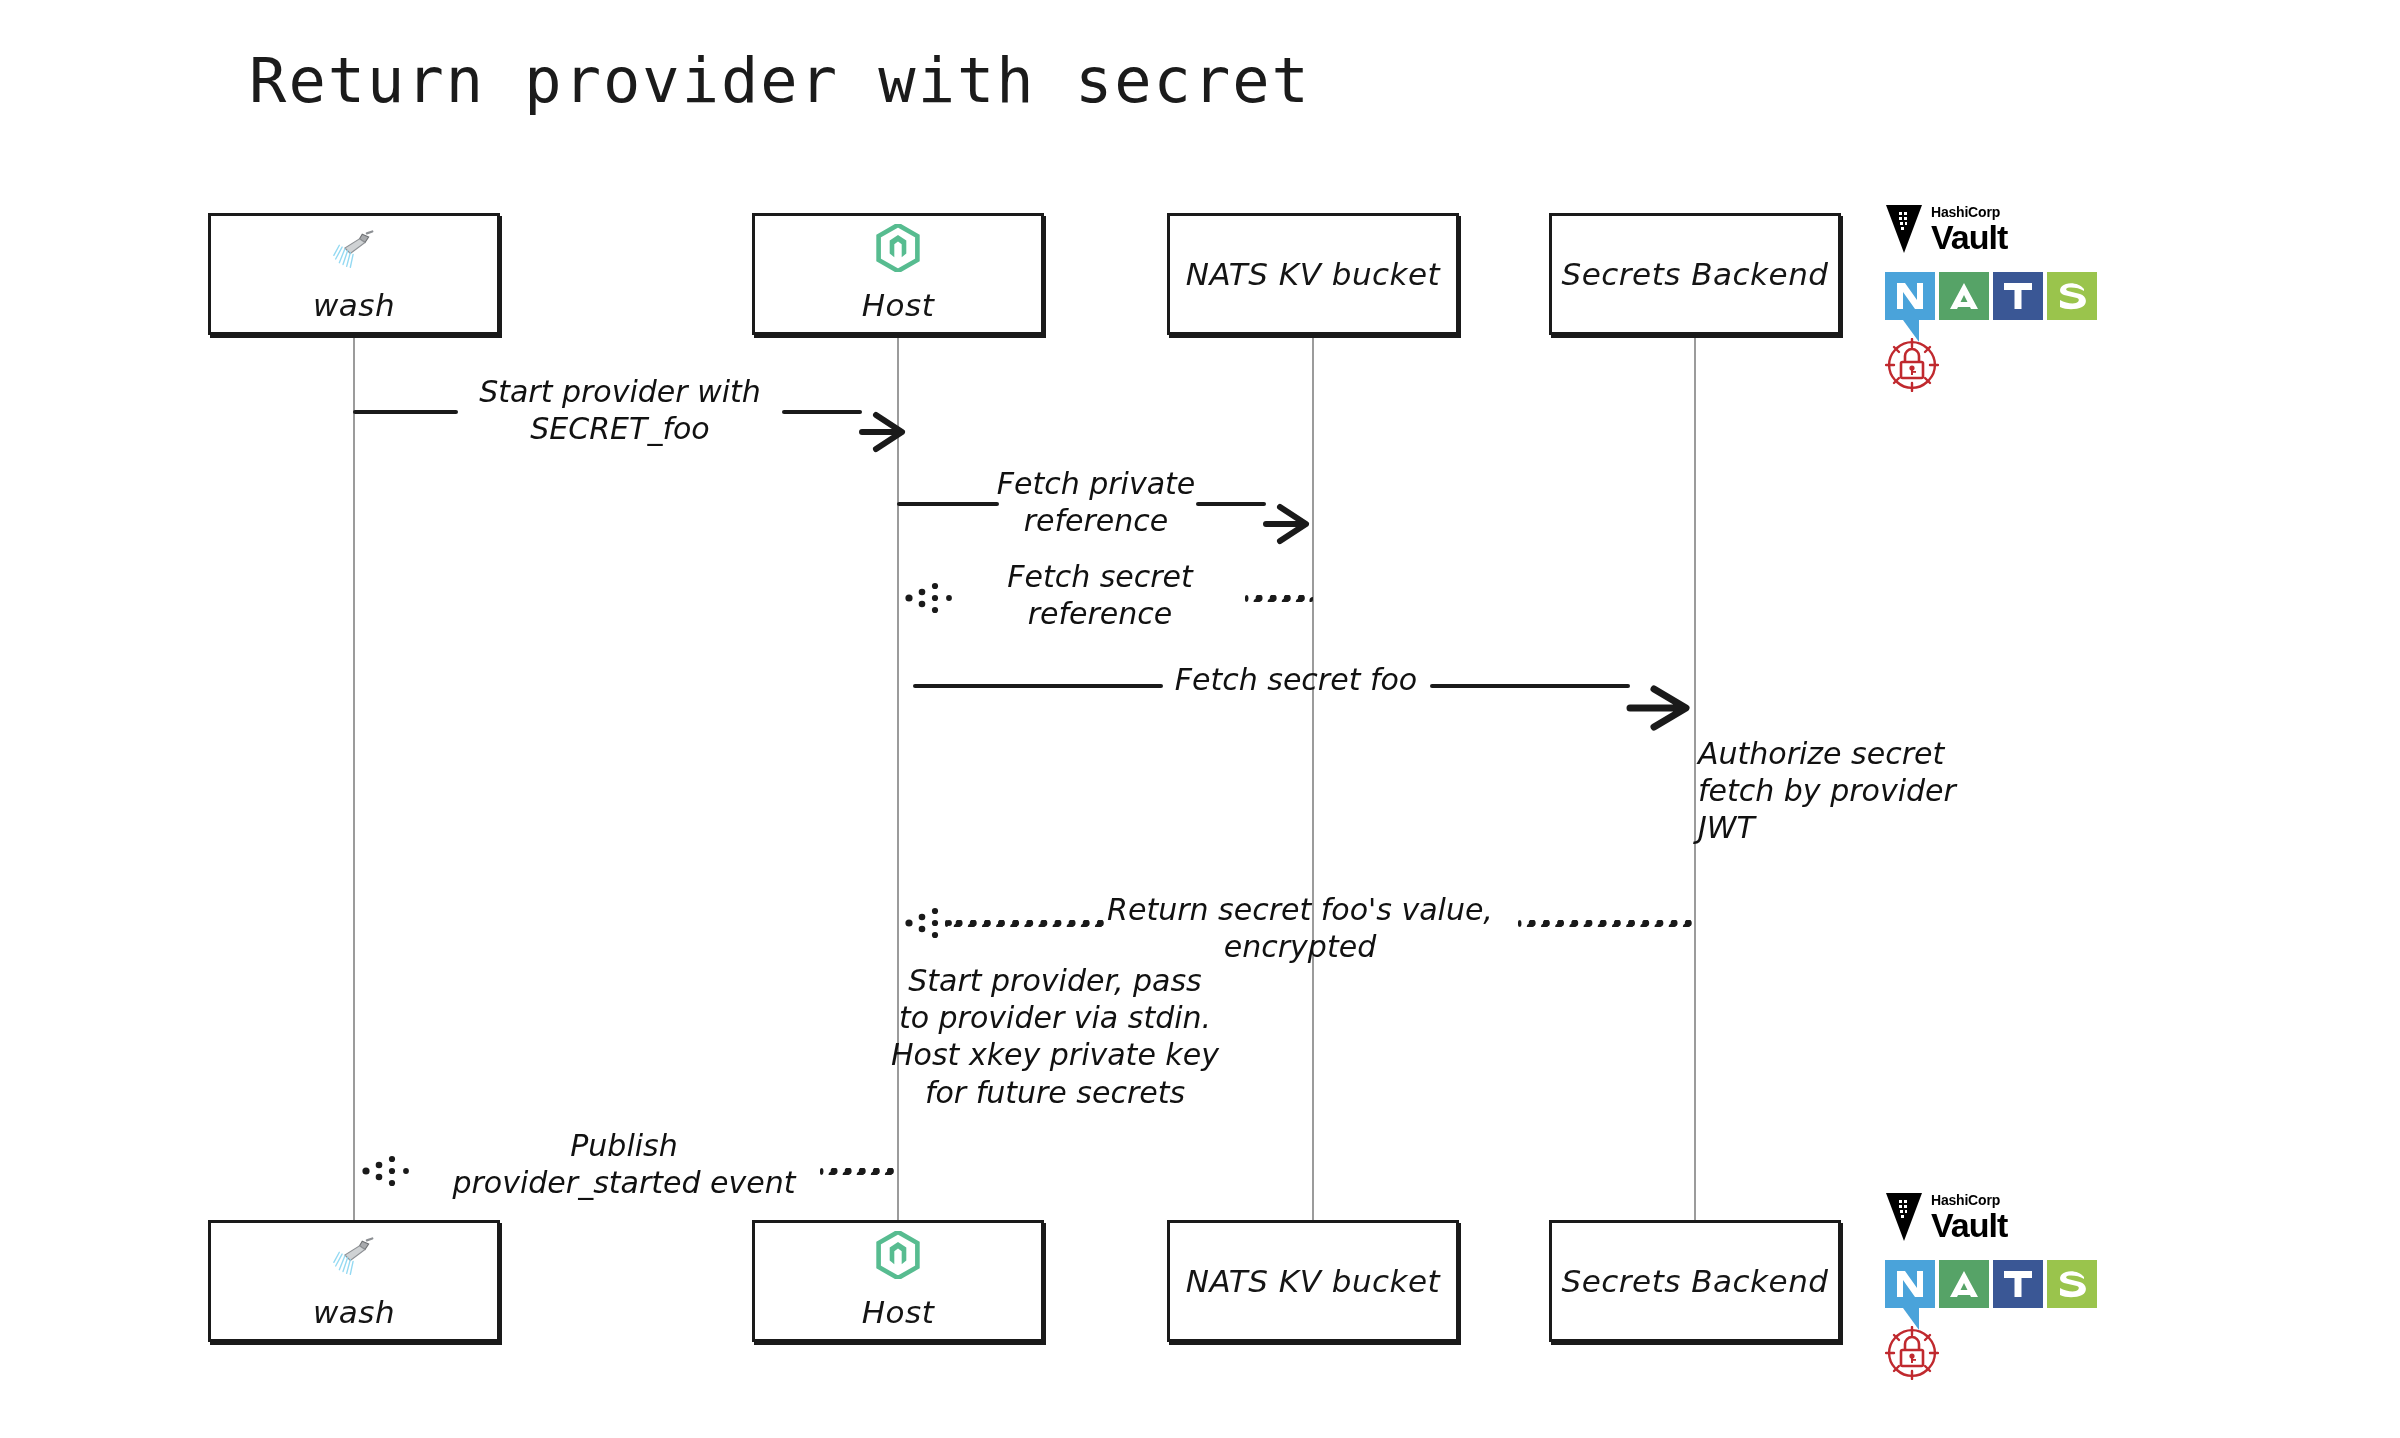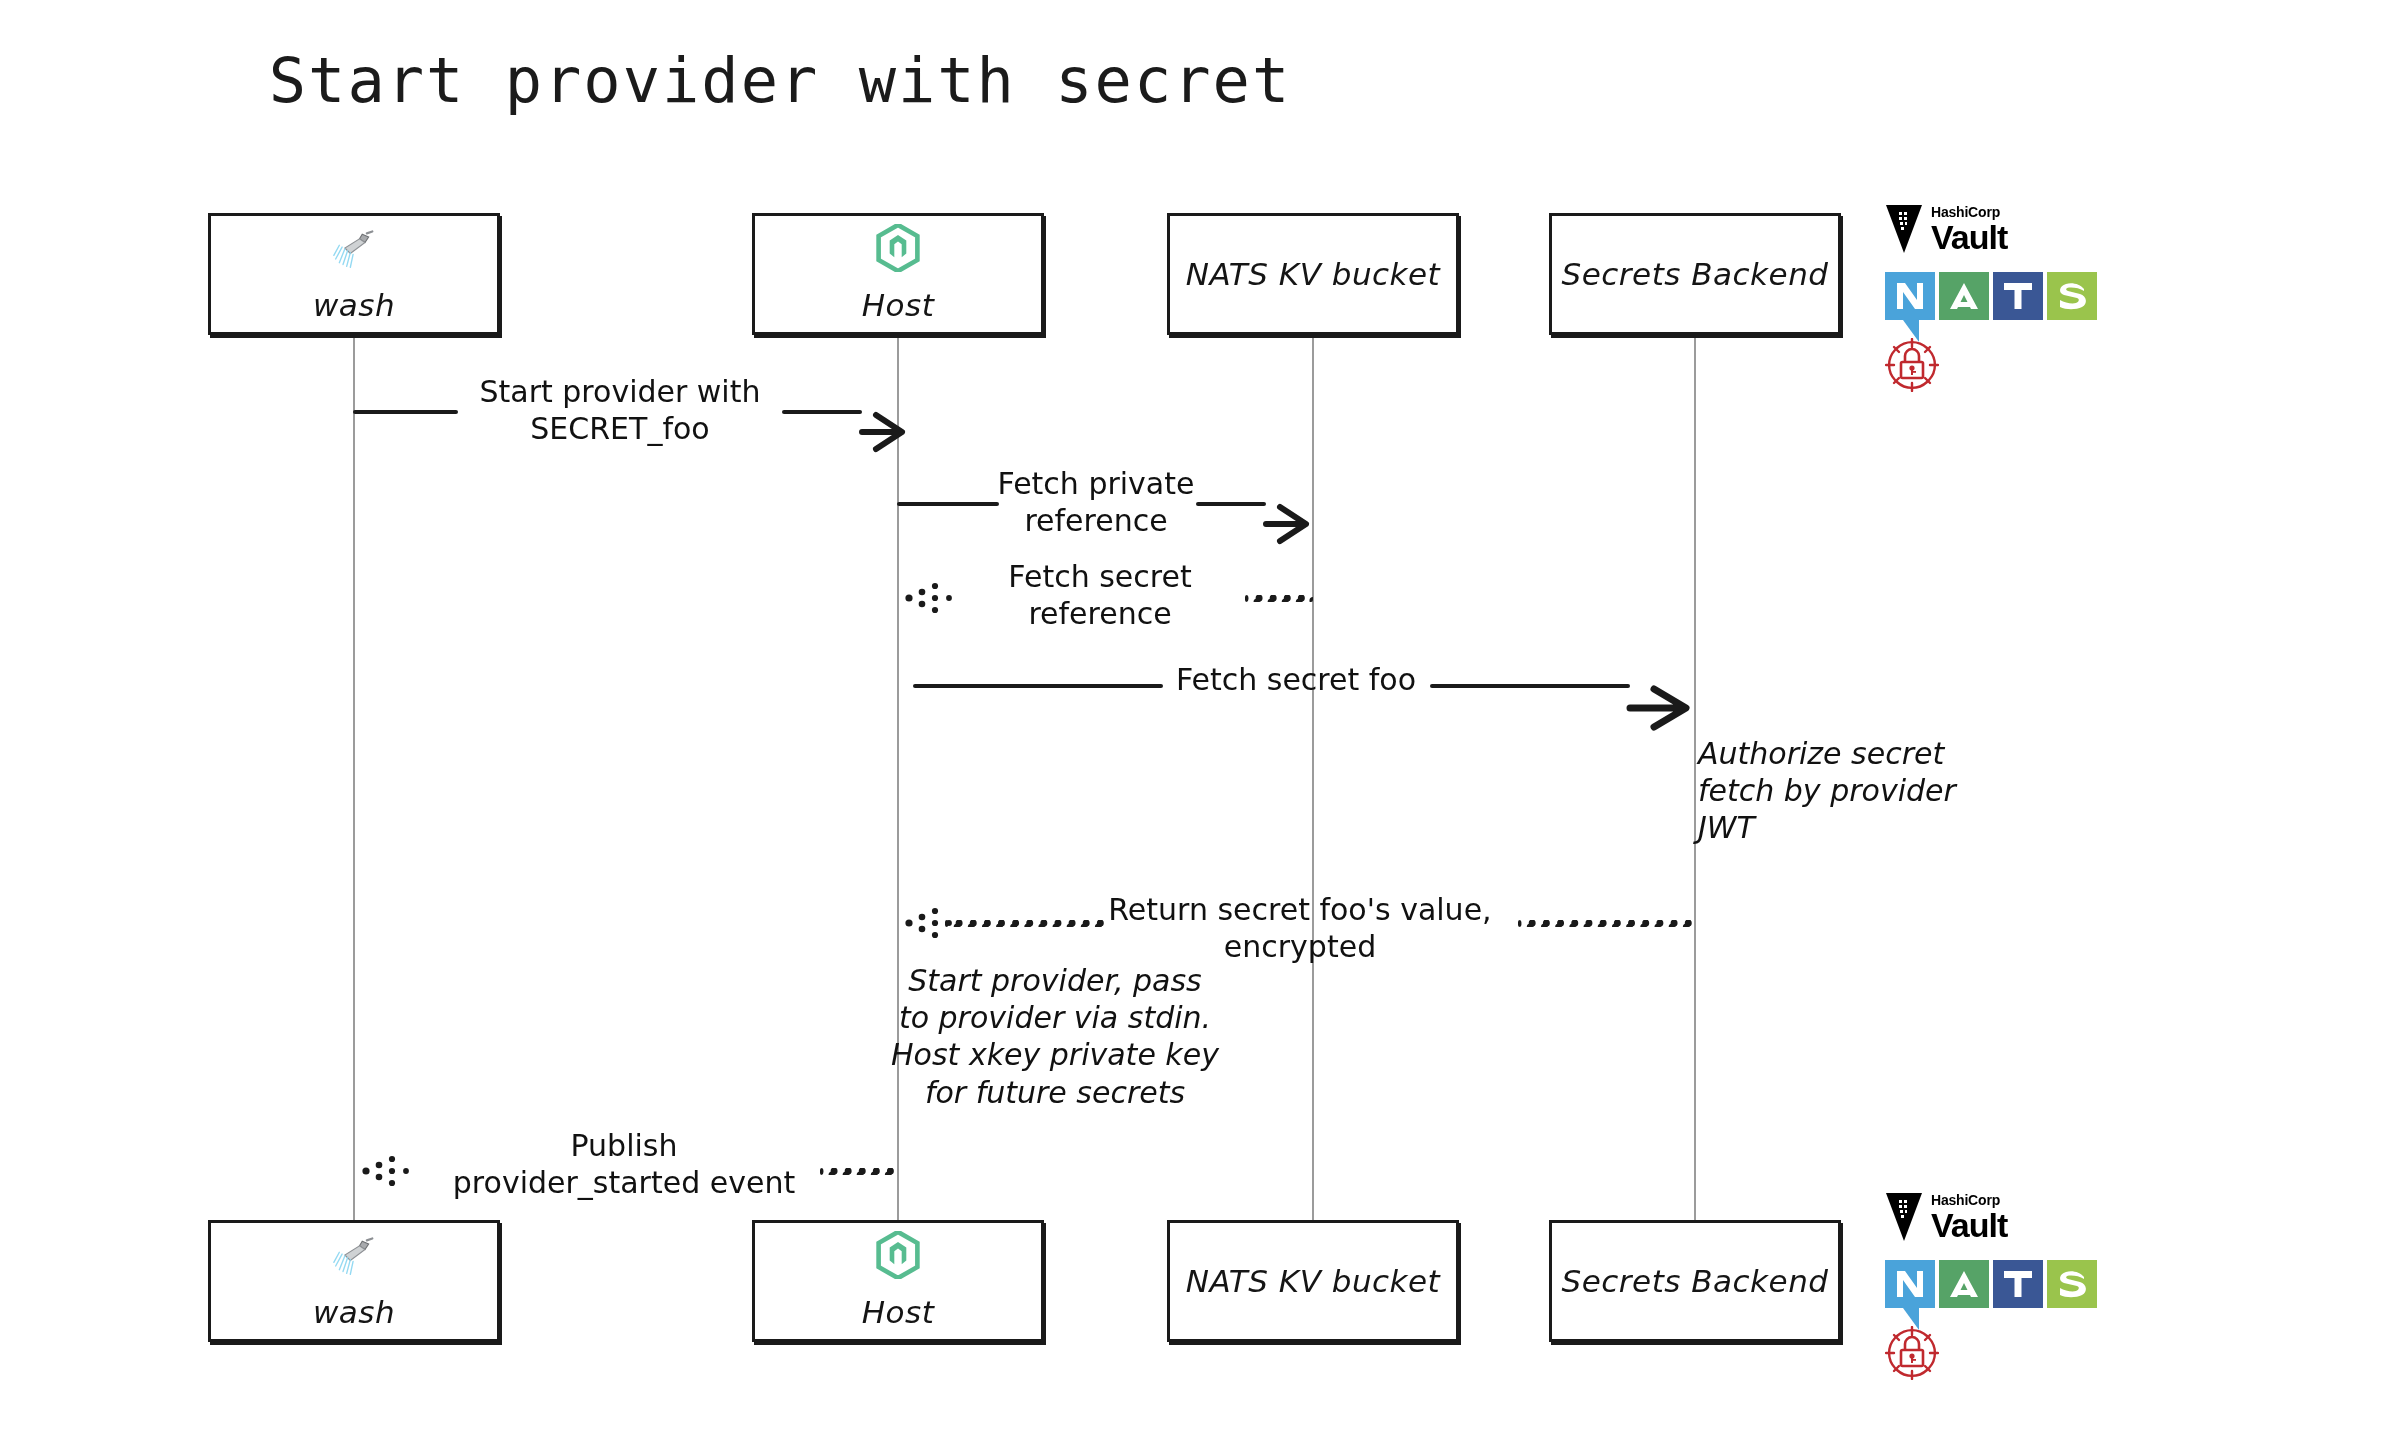--- a/index.html
+++ b/index.html
@@ -80,20 +80,21 @@
   }
   .msg-line.dotted {
     background: none;
     height: 0;
     border-top: 7px dotted #1a1a1a;
   }
   .msg-label {
     position: absolute;
     text-align: center;
     font-family: "DejaVu Sans", sans-serif;
+    font-style: italic;
     font-size: 30px;
     line-height: 1.22;
     color: #111111;
     white-space: pre-line;
     transform: translateX(-50%);
   }
 
   .arrowhead {
     position: absolute;
     width: 0;
@@ -155,21 +156,21 @@
     border-left: 16px solid transparent;
     border-top: 22px solid #4aa3da;
   }
 
   .lock-logo { margin-top: 18px; width: 54px; height: 54px; }
   .lock-logo svg { display: block; }
 </style>
 </head>
 <body>
 
-<div id="diagram-title">Start provider with secret</div>
+<div id="diagram-title">Return provider with secret</div>
 
 <div class="lifeline" style="left:353px;  top:335px; height:885px;"></div>
 <div class="lifeline" style="left:897px;  top:335px; height:885px;"></div>
 <div class="lifeline" style="left:1312px; top:335px; height:885px;"></div>
 <div class="lifeline" style="left:1694px; top:335px; height:885px;"></div>
 
 <div class="participant-box" style="left:208px; top:213px; width:292px; height:122px;">
   <span class="participant-icon">
     <svg viewBox="0 0 48 48" width="44" height="44">
       <g>

